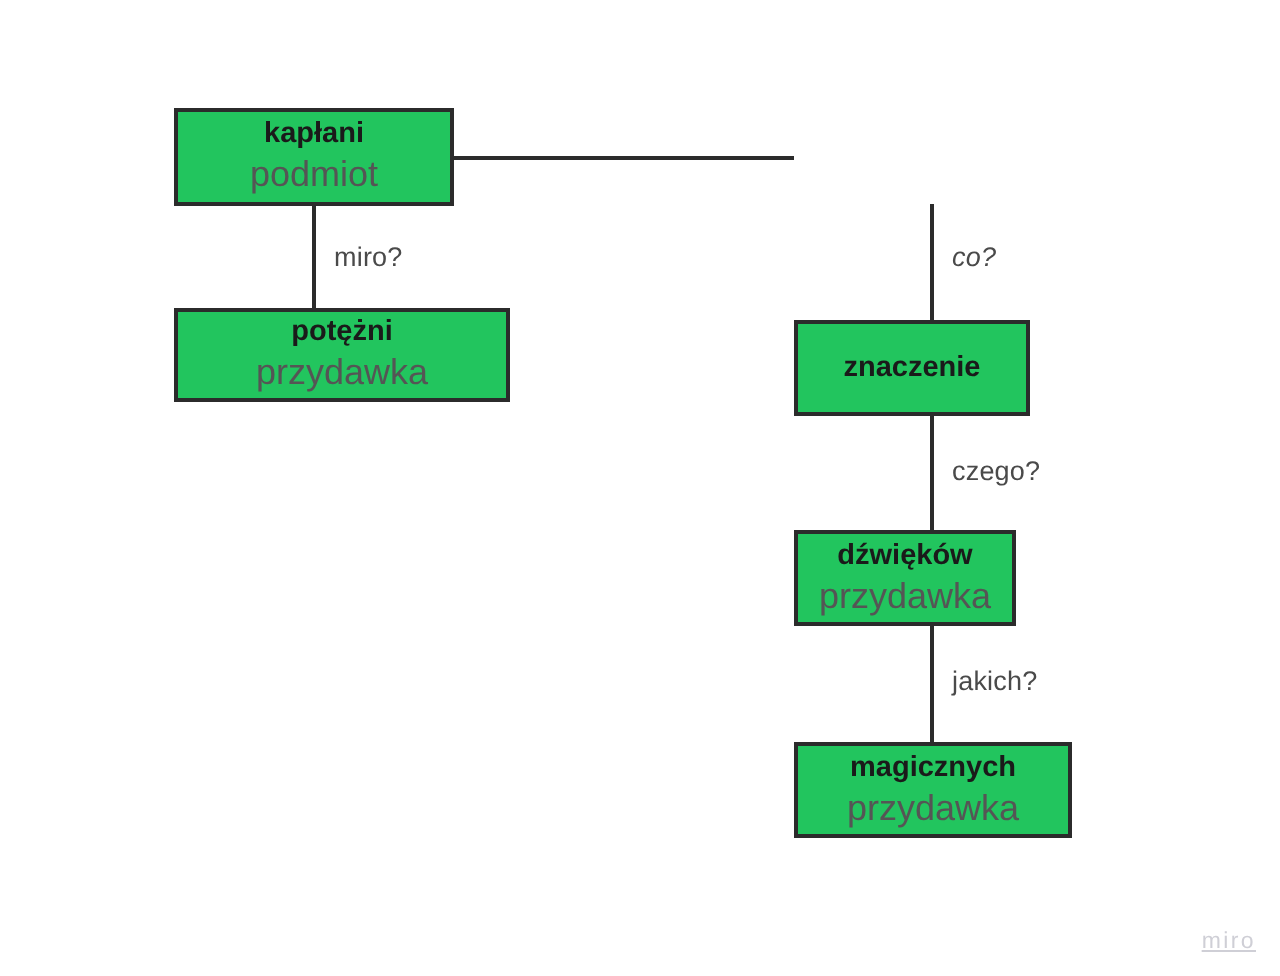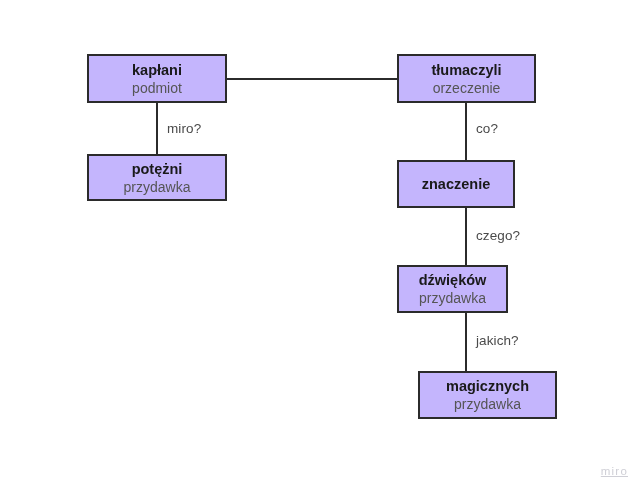--- a/index.html
+++ b/index.html
@@ -39,37 +39,37 @@
     color: #4a4a4a;
     white-space: nowrap;
     line-height: 1;
     letter-spacing: 0.1px;
   }
 
   
   .node {
     position: absolute;
     box-sizing: border-box;
-    background: #c4b5fd;
+    background: #22c55e;
     border: 2px solid #2b2b2b;
     display: flex;
     flex-direction: column;
     align-items: center;
     justify-content: center;
     padding-top: 1px;
   }
   .node-word {
     font-size: 14.5px;
     font-weight: bold;
     color: #1a1a1a;
     line-height: 1.25;
     white-space: nowrap;
   }
   .node-role {
-    font-size: 14px;
+    font-size: 18px;
     font-weight: normal;
     color: #555555;
     line-height: 1.3;
     white-space: nowrap;
   }
 
   
   .watermark {
     position: absolute;
     right: 12px;
@@ -91,50 +91,46 @@
   <div class="edge-line vertical" style="left:156px; top:102px; height:52px;"></div>
 
   <div class="edge-line vertical" style="left:465px; top:102px; height:58px;"></div>
 
   <div class="edge-line vertical" style="left:465px; top:208px; height:57px;"></div>
 
   <div class="edge-line vertical" style="left:465px; top:313px; height:58px;"></div>
 
   <div class="edge-label" style="left:167px; top:122px;">miro?</div>
 
-  <div class="edge-label" style="left:476px; top:122px;">co?</div>
+  <div class="edge-label" style="left:476px; top:122px;font-style:italic;">co?</div>
 
   <div class="edge-label" style="left:476px; top:229px;">czego?</div>
 
   <div class="edge-label" style="left:476px; top:334px;">jakich?</div>
 
   <div class="node" style="left:87px; top:54px; width:140px; height:49px;">
     <div class="node-word">kapłani</div>
     <div class="node-role">podmiot</div>
   </div>
 
-  <div class="node" style="left:87px; top:154px; width:140px; height:47px;">
+  <div class="node" style="left:87px; top:154px; width:168px; height:47px;">
     <div class="node-word">potężni</div>
     <div class="node-role">przydawka</div>
   </div>
 
-  <div class="node" style="left:397px; top:54px; width:139px; height:49px;">
-    <div class="node-word">tłumaczyli</div>
-    <div class="node-role">orzeczenie</div>
-  </div>
 
   <div class="node" style="left:397px; top:160px; width:118px; height:48px;">
     <div class="node-word">znaczenie</div>
   </div>
 
   <div class="node" style="left:397px; top:265px; width:111px; height:48px;">
     <div class="node-word">dźwięków</div>
     <div class="node-role">przydawka</div>
   </div>
 
-  <div class="node" style="left:397px; top:371px; width:139px; height:48px;margin-left:21px;">
+  <div class="node" style="left:397px; top:371px; width:139px; height:48px;">
     <div class="node-word">magicznych</div>
     <div class="node-role">przydawka</div>
   </div>
 
   <div class="watermark">miro</div>
 
 </div>
 
 </body></html>

